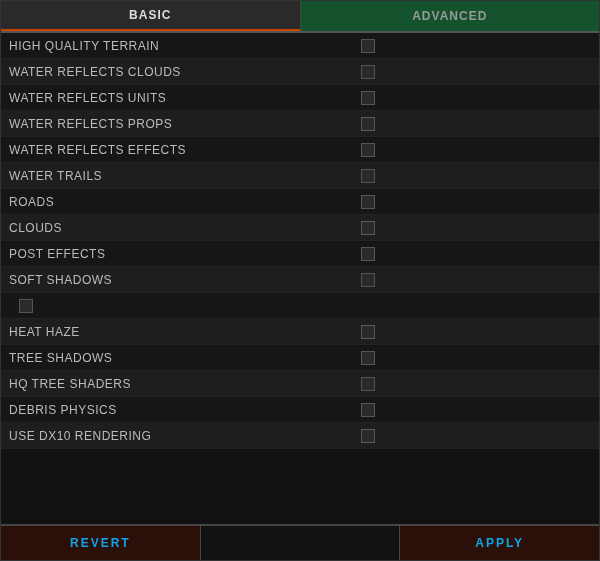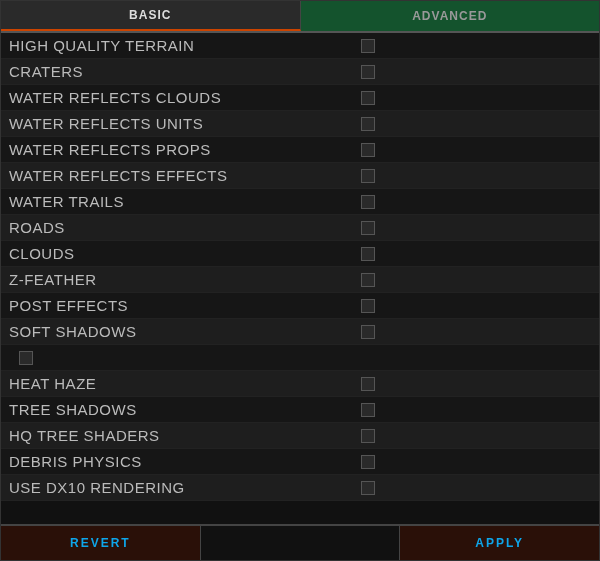--- a/index.html
+++ b/index.html
@@ -92,21 +92,21 @@
     .setting-row:nth-child(odd) {
       background: #161616;
     }
 
     .setting-row:nth-child(even) {
       background: #1e1e1e;
     }
 
     .setting-label {
       flex: 1;
-      font-size: 15px;
+      font-size: 12px;
       letter-spacing: 0.5px;
       color: #bbb;
       text-transform: uppercase;
     }
 
     .setting-checkbox-area {
       width: 240px;
       display: flex;
       align-items: center;
       padding-left: 10px;
@@ -172,26 +172,20 @@
   <div class="content">
     <div class="settings-list">
 
     <div class="setting-row">
           <span class="setting-label">HIGH QUALITY TERRAIN</span>
           <div class="setting-checkbox-area">
             <input type="checkbox" class="setting-checkbox" style="">
           </div>
         </div>
         <div class="setting-row">
-          <span class="setting-label">CRATERS</span>
-          <div class="setting-checkbox-area">
-            <input type="checkbox" class="setting-checkbox" style="">
-          </div>
-        </div>
-        <div class="setting-row">
           <span class="setting-label">WATER REFLECTS CLOUDS</span>
           <div class="setting-checkbox-area">
             <input type="checkbox" class="setting-checkbox" style="">
           </div>
         </div>
         <div class="setting-row">
           <span class="setting-label">WATER REFLECTS UNITS</span>
           <div class="setting-checkbox-area">
             <input type="checkbox" class="setting-checkbox" style="">
           </div>
@@ -215,26 +209,20 @@
           </div>
         </div>
         <div class="setting-row">
           <span class="setting-label">ROADS</span>
           <div class="setting-checkbox-area">
             <input type="checkbox" class="setting-checkbox" style="">
           </div>
         </div>
         <div class="setting-row">
           <span class="setting-label">CLOUDS</span>
-          <div class="setting-checkbox-area">
-            <input type="checkbox" class="setting-checkbox" style="">
-          </div>
-        </div>
-        <div class="setting-row">
-          <span class="setting-label">Z-FEATHER</span>
           <div class="setting-checkbox-area">
             <input type="checkbox" class="setting-checkbox" style="">
           </div>
         </div>
         <div class="setting-row">
           <span class="setting-label">POST EFFECTS</span>
           <div class="setting-checkbox-area">
             <input type="checkbox" class="setting-checkbox" style="">
           </div>
         </div>

